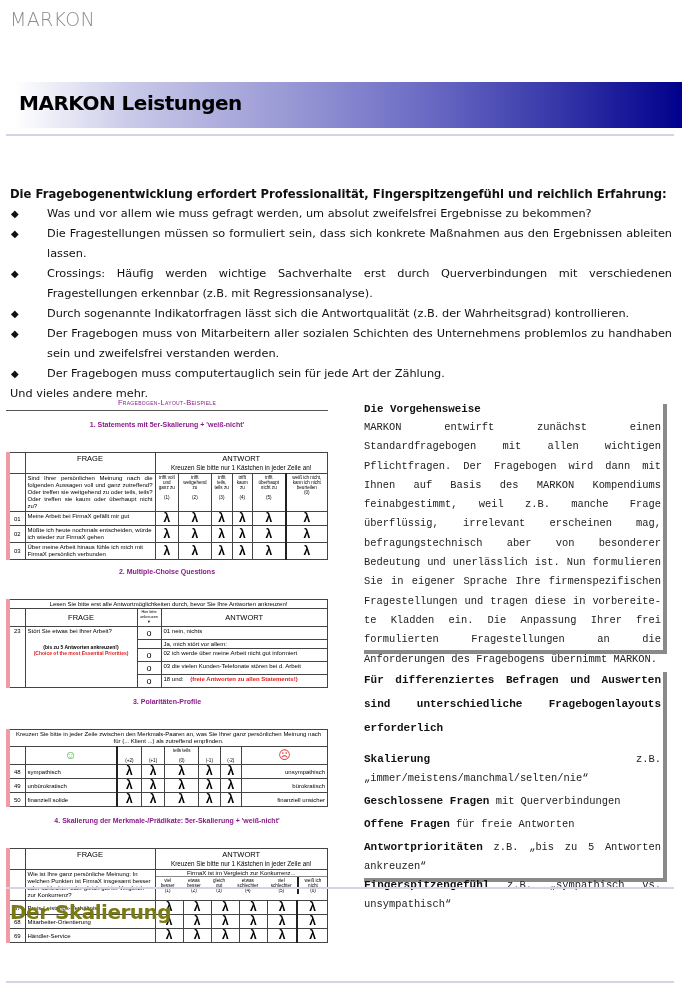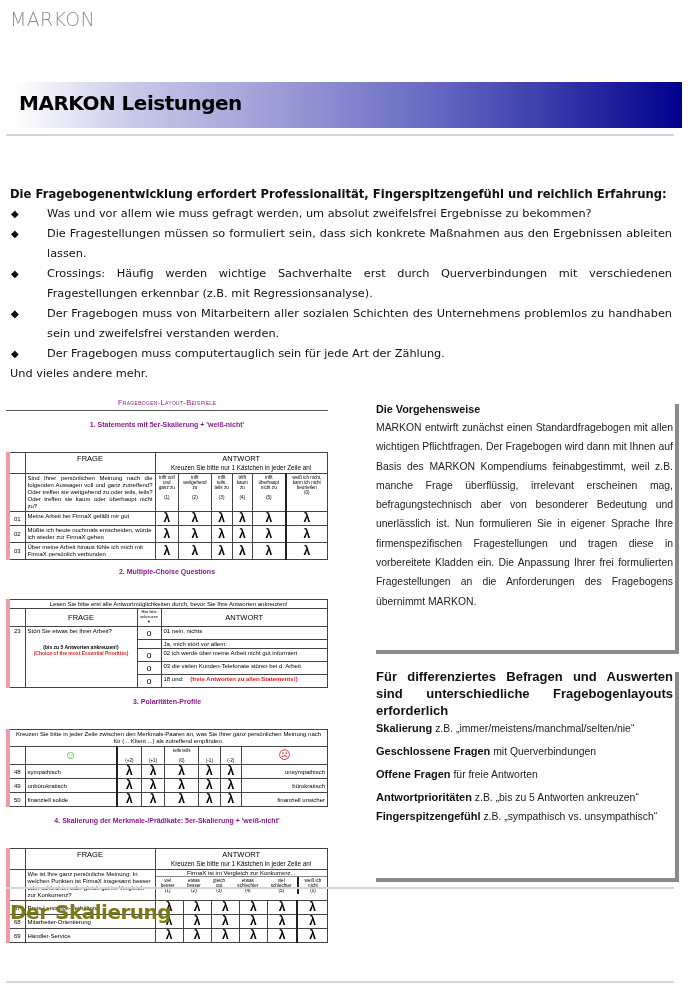--- a/index.html
+++ b/index.html
@@ -32,23 +32,23 @@
   table.q .small { font-size: 4.6px; text-align: center; line-height: 5px; vertical-align: top; }
   table.q .mark { text-align: center; font-size: 12px; font-weight: bold; vertical-align: middle; padding: 0; line-height: 13px; }
   table.q .just { text-align: justify; line-height: 7px; }
   .red { color: #e02020; font-weight: bold; }
   .circle { text-align: center; font-weight: bold; font-size: 9px; vertical-align: middle; }
   .smile-g { color: #33bb33; font-size: 12px; text-align: center; }
   .smile-r { color: #dd3333; font-size: 12px; text-align: center; }
   .right { text-align: right; }
 
   
-  .box { position: absolute; left: 372px; width: 303px; background: #fff; box-shadow: 4px 4px 0 #8a8a8a; font-family: Liberation Sans, sans-serif; color: #222; font-size: 10.4px; line-height: 19.3px; text-align: justify; padding: 0 2px 3px 4px; }
+  .box { position: absolute; left: 360px; width: 303px; background: #fff; box-shadow: 4px 4px 0 #8a8a8a; font-family: Liberation Mono, monospace; color: #222; font-size: 10.4px; line-height: 19.3px; text-align: justify; padding: 0 2px 3px 4px; }
   .box-title { font-weight: bold; font-size: 10.8px; color: #111; }
-  .box2-title { font-weight: bold; font-size: 13px; line-height: 17px; color: #111; text-align: justify; }
+  .box2-title { font-weight: bold; font-size: 11px; line-height: 24px; color: #111; text-align: justify; margin-bottom: 10px; }
   .box2 p { margin-bottom: 4px; line-height: 19px; }
   .box2 b { color: #111; font-size: 11px; }
 
   .section2 { position: absolute; left: 10px; top: 900px; font-family: "DejaVu Sans", sans-serif; font-weight: bold; font-size: 20px; color: #7a7a12; letter-spacing: -0.5px; }
 </style>
 </head>
 <body>
 
 <div class="brand">MARKON</div>
 
@@ -56,21 +56,21 @@
   <div class="banner-title">MARKON Leistungen</div>
 </div>
 <div class="hr" style="top:134px"></div>
 
 <div class="intro">
   <div class="intro-head">Die Fragebogenentwicklung erfordert Professionalität, Fingerspitzengefühl und reichlich Erfahrung:</div>
   <ul class="bullets">
     <li><span class="bullet-icon">◆</span><span>Was und vor allem wie muss gefragt werden, um absolut zweifelsfrei Ergebnisse zu bekommen?</span></li>
     <li><span class="bullet-icon">◆</span><span>Die Fragestellungen müssen so formuliert sein, dass sich konkrete Maßnahmen aus den Ergebnissen ableiten lassen.</span></li>
     <li><span class="bullet-icon">◆</span><span>Crossings: Häufig werden wichtige Sachverhalte erst durch Querverbindungen mit verschiedenen Fragestellungen erkennbar (z.B. mit Regressionsanalyse).</span></li>
-    <li><span class="bullet-icon">◆</span></li>
+    <li><span class="bullet-icon">◆</span><span>Durch sogenannte Indikatorfragen lässt sich die Antwortqualität (z.B. der Wahrheitsgrad) kontrollieren.</span></li>
     <li><span class="bullet-icon">◆</span><span>Der Fragebogen muss von Mitarbeitern aller sozialen Schichten des Unternehmens problemlos zu handhaben sein und zweifelsfrei verstanden werden.</span></li>
     <li><span class="bullet-icon">◆</span><span>Der Fragebogen muss computertauglich sein für jede Art der Zählung.</span></li>
   </ul>
   <div class="tail">Und vieles andere mehr.</div>
 </div>
 
 <div class="qex">
   <div class="qex-title">Fragebogen-Layout-Beispiele</div>
 
   <div class="sec-title" style="margin-top:10px">1. Statements mit 5er-Skalierung + 'weiß-nicht'</div>

